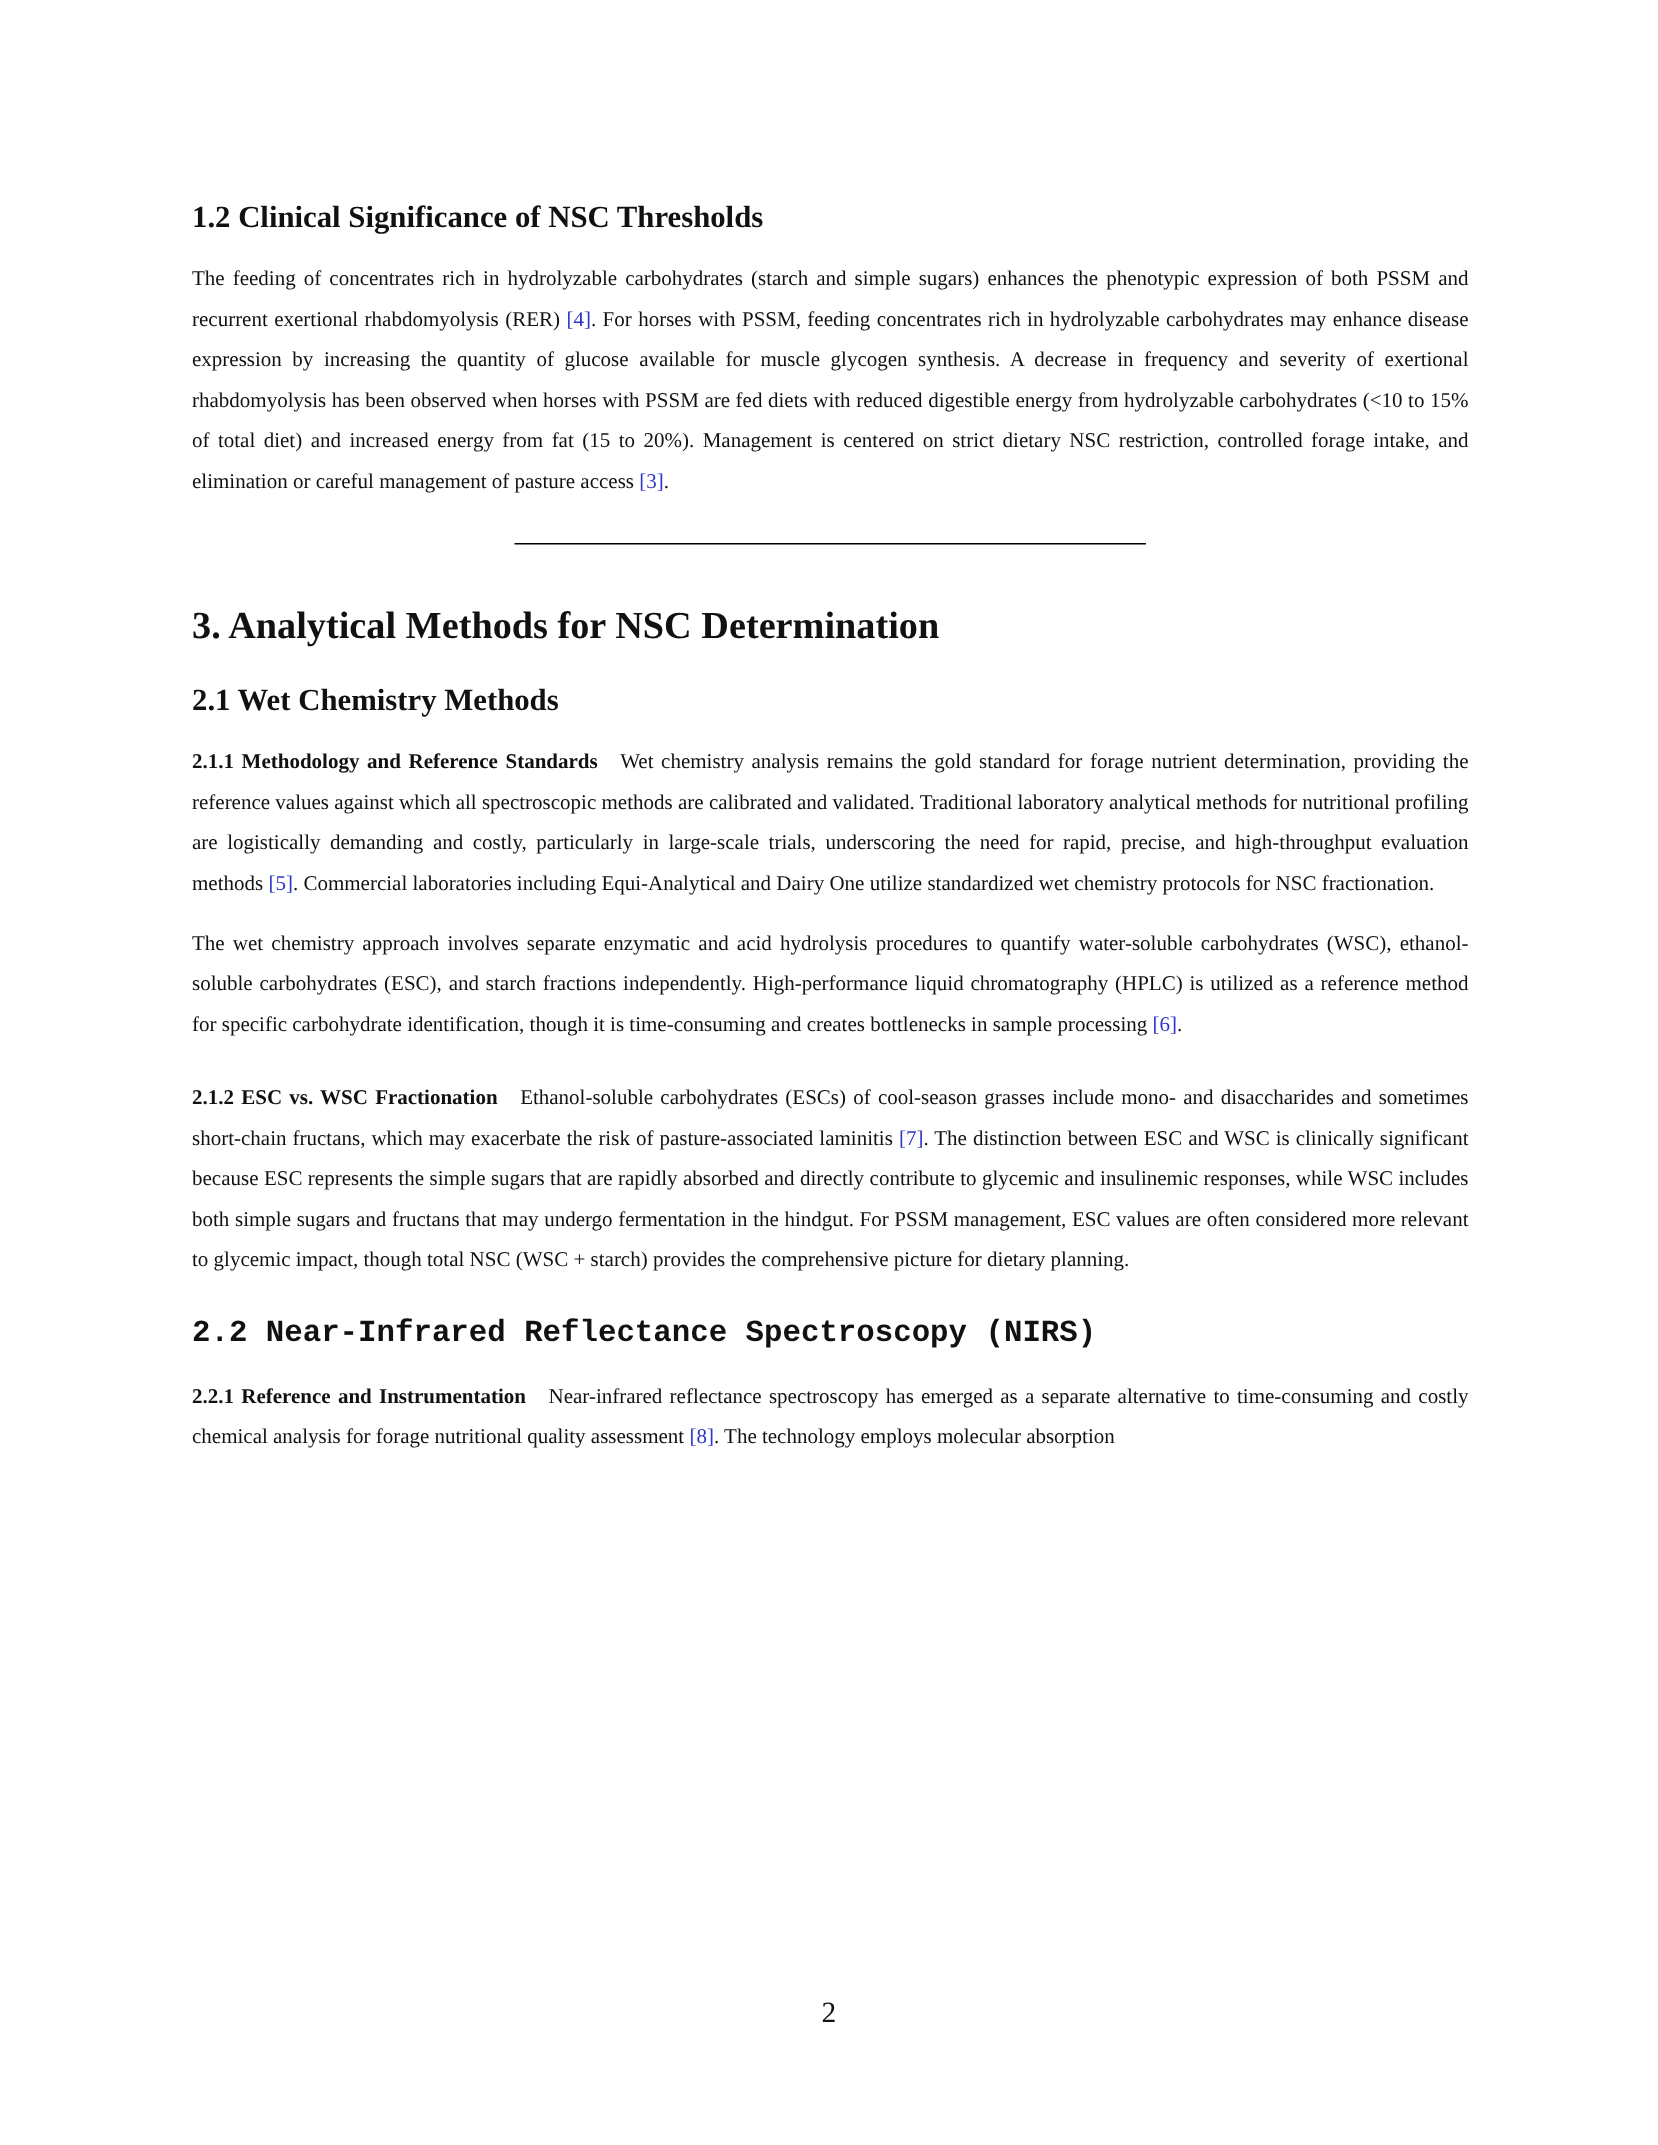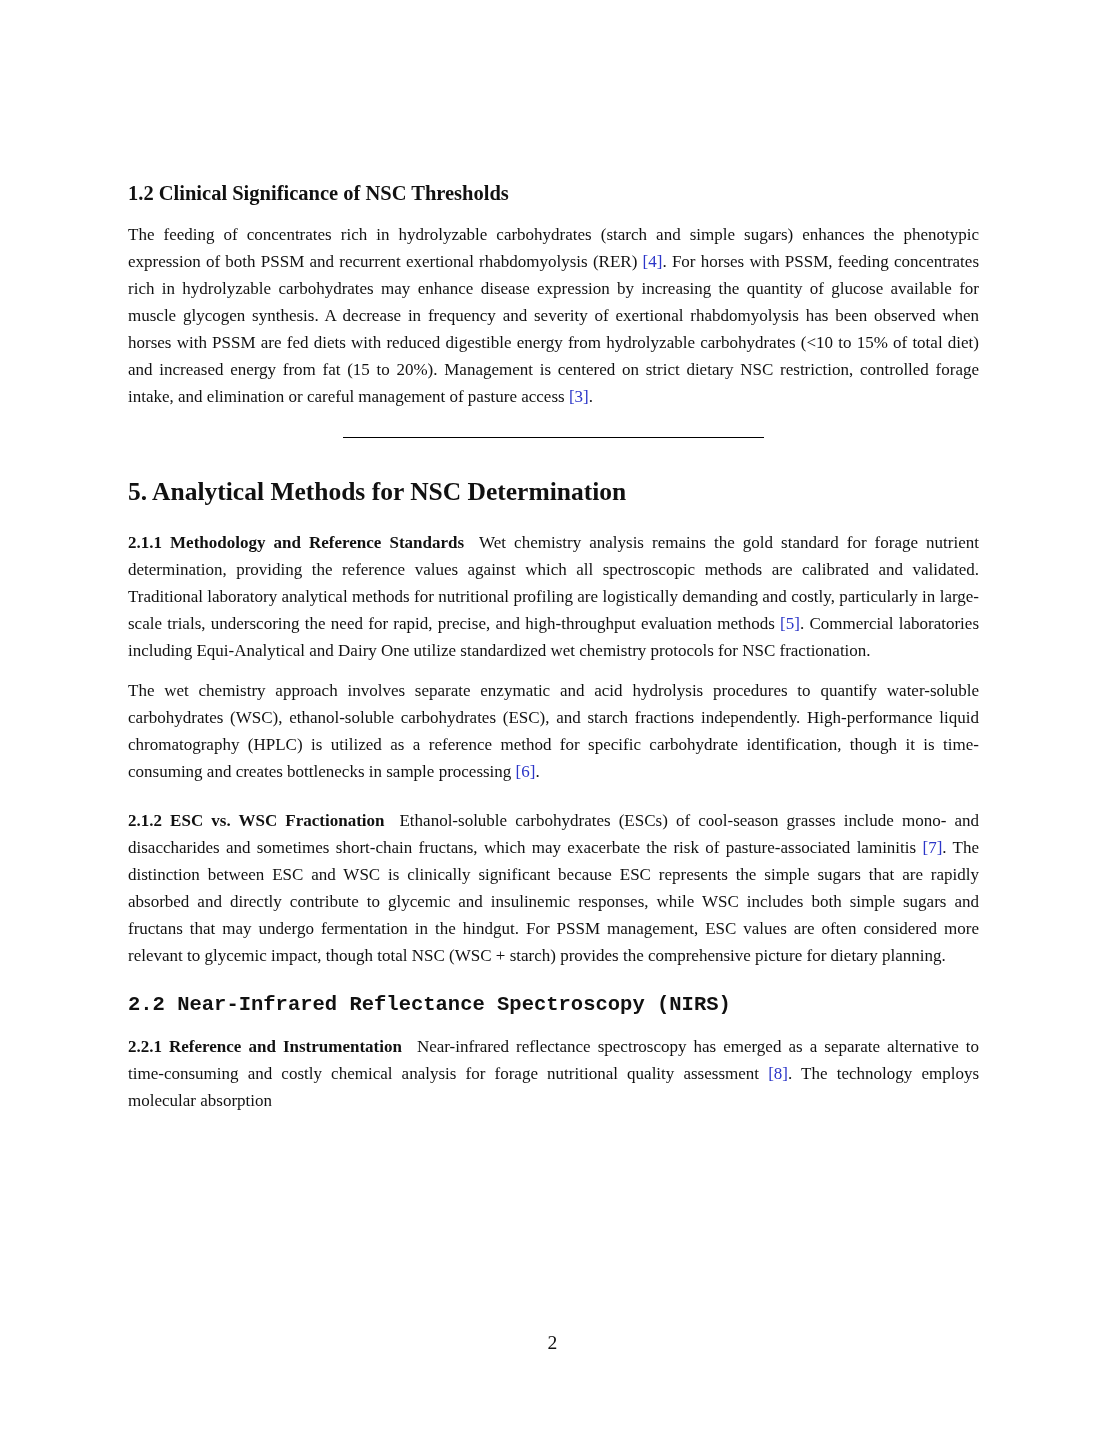--- a/index.html
+++ b/index.html
@@ -8,37 +8,36 @@
     background: #ffffff;
     font-family: "Liberation Serif", "DejaVu Serif", serif;
     color: #111111;
     position: relative;
     overflow: hidden;
   }
   .textblock {
     position: absolute;
     left: 128px; top: 132px;
     width: 851px;
-    margin-top: 48px;
   }
   .subsection-heading {
     font-size: 20.5px;
     font-weight: bold;
     margin: 0 0 15px 0;
     line-height: 26px;
   }
   .subsection-heading.mt { margin-top: 23px; font-family: Liberation Mono, monospace; }
   .section-heading {
     font-size: 25.5px;
     font-weight: bold;
     margin: 38px 0 21px 0;
     line-height: 32px;
   }
   p.body-para {
-    font-size: 17px;
+    font-size: 14px;
     line-height: 27px;
     text-align: justify;
     margin: 0 0 13px 0;
   }
   p.body-para.subsub { margin-top: 22px; }
   .runin { font-weight: bold; }
   .runin-gap { display: inline-block; width: 15px; }
   .cite {
     color: #2b35c8;
     text-decoration: none;
@@ -62,22 +61,23 @@
 <body>
 
 <div class="textblock">
 
   <h3 class="subsection-heading">1.2 Clinical Significance of NSC Thresholds</h3>
 
   <p class="body-para"><span>The feeding of concentrates rich in hydrolyzable carbohydrates (starch and simple sugars) enhances the phenotypic expression of both PSSM and recurrent exertional rhabdomyolysis (RER) </span><a class="cite">[4]</a><span>. For horses with PSSM, feeding concentrates rich in hydrolyzable carbohydrates may enhance disease expression by increasing the quantity of glucose available for muscle glycogen synthesis. A decrease in frequency and severity of exertional rhabdomyolysis has been observed when horses with PSSM are fed diets with reduced digestible energy from hydrolyzable carbohydrates (&lt;10 to 15% of total diet) and increased energy from fat (15 to 20%). Management is centered on strict dietary NSC restriction, controlled forage intake, and elimination or careful management of pasture access </span><a class="cite">[3]</a><span>.</span></p>
 
   <hr class="divider">
 
-  <h1 class="section-heading">5. Analytical Methods for NSC Determination</h1>
+  <h1 class="section-heading">3. Analytical Methods for NSC Determination</h1>
 
+  <h3 class="subsection-heading">2.1 Wet Chemistry Methods</h3>
 
   <p class="body-para"><span class="runin">2.1.1 Methodology and Reference Standards</span><span class="runin-gap"></span><span>Wet chemistry analysis remains the gold standard for forage nutrient determination, providing the reference values against which all spectroscopic methods are calibrated and validated. Traditional laboratory analytical methods for nutritional profiling are logistically demanding and costly, particularly in large-scale trials, underscoring the need for rapid, precise, and high-throughput evaluation methods </span><a class="cite">[5]</a><span>. Commercial laboratories including Equi-Analytical and Dairy One utilize standardized wet chemistry protocols for NSC fractionation.</span></p>
 
   <p class="body-para"><span>The wet chemistry approach involves separate enzymatic and acid hydrolysis procedures to quantify water-soluble carbohydrates (WSC), ethanol-soluble carbohydrates (ESC), and starch fractions independently. High-performance liquid chromatography (HPLC) is utilized as a reference method for specific carbohydrate identification, though it is time-consuming and creates bottlenecks in sample processing </span><a class="cite">[6]</a><span>.</span></p>
 
   <p class="body-para subsub"><span class="runin">2.1.2 ESC vs. WSC Fractionation</span><span class="runin-gap"></span><span>Ethanol-soluble carbohydrates (ESCs) of cool-season grasses include mono- and disaccharides and sometimes short-chain fructans, which may exacerbate the risk of pasture-associated laminitis </span><a class="cite">[7]</a><span>. The distinction between ESC and WSC is clinically significant because ESC represents the simple sugars that are rapidly absorbed and directly contribute to glycemic and insulinemic responses, while WSC includes both simple sugars and fructans that may undergo fermentation in the hindgut. For PSSM management, ESC values are often considered more relevant to glycemic impact, though total NSC (WSC + starch) provides the comprehensive picture for dietary planning.</span></p>
 
   <h3 class="subsection-heading mt">2.2 Near-Infrared Reflectance Spectroscopy (NIRS)</h3>
 
   <p class="body-para"><span class="runin">2.2.1 Reference and Instrumentation</span><span class="runin-gap"></span><span>Near-infrared reflectance spectroscopy has emerged as a separate alternative to time-consuming and costly chemical analysis for forage nutritional quality assessment </span><a class="cite">[8]</a><span>. The technology employs molecular absorption</span></p>

